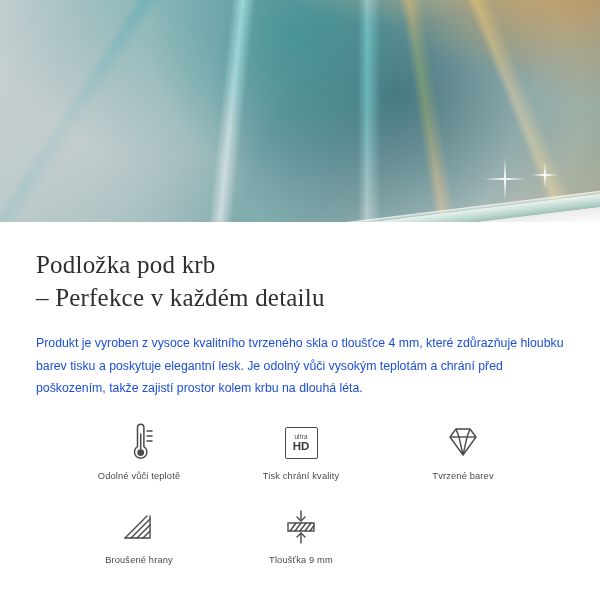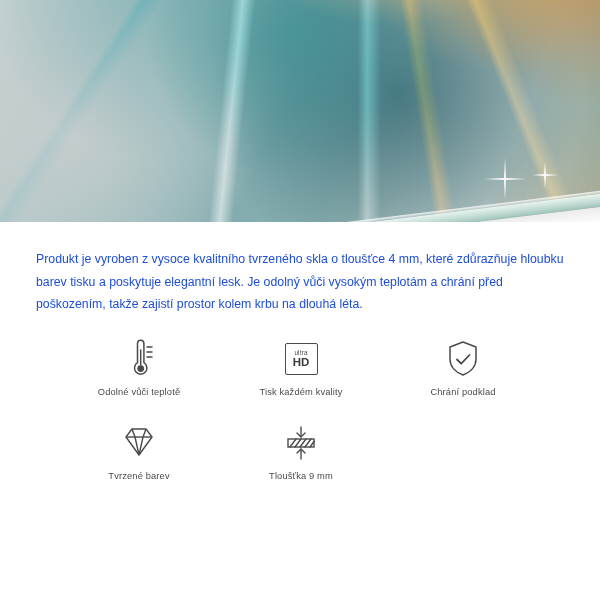--- a/index.html
+++ b/index.html
@@ -198,20 +198,24 @@
       <div class="hero-art"></div>
       <div class="hero-veins"></div>
       <div class="hero-edge-hi"></div>
       <div class="hero-edge"></div>
     </div>
     <div class="sparkle sparkle-1"></div>
     <div class="sparkle sparkle-2"></div>
   </div>
 
   <div class="content">
+    <h1 class="headline">
+      <span>Podložka pod krb</span>
+      <span class="line2">– Perfekce v každém detailu</span>
+    </h1>
     <p class="body-copy">Produkt je vyroben z vysoce kvalitního tvrzeného skla o tloušťce 4 mm, které zdůrazňuje hloubku barev tisku a poskytuje elegantní lesk. Je odolný vůči vysokým teplotám a chrání před poškozením, takže zajistí prostor kolem krbu na dlouhá léta.</p>
 
     <div class="features">
 
       <div class="feature">
         <div class="feature-icon">
           <svg width="40" height="42" viewBox="0 0 40 42">
             <g fill="none" stroke="#4a4a4a" stroke-width="1.5" stroke-linecap="round">
               <path d="M18.5 5.5a3.2 3.2 0 0 1 6.4 0v19.2a6.2 6.2 0 1 1-6.4 0z"></path>
               <line x1="21.7" y1="12" x2="21.7" y2="27"></line>
@@ -225,49 +229,54 @@
         <div class="feature-label">Odolné vůči teplotě</div>
       </div>
 
       <div class="feature">
         <div class="feature-icon">
           <div class="hd-box">
             <span class="hd-ultra">ultra</span>
             <span class="hd-main">HD</span>
           </div>
         </div>
-        <div class="feature-label">Tisk každém kvality</div>
-      </div>
-
-      <div class="feature">
-        <div class="feature-icon">
-          <svg width="36" height="42" viewBox="0 0 36 42">
-            <path d="M18 4 L31 9 v12c0 8-6 13.5-13 16-7-2.5-13-8-13-16V9z" fill="none" stroke="#4a4a4a" stroke-width="1.5" stroke-linejoin="round"></path>
-            <path d="M12 21.5 l4.2 4.2 L24.5 17" fill="none" stroke="#4a4a4a" stroke-width="1.8" stroke-linecap="round" stroke-linejoin="round"></path>
-          </svg>
-        </div>
-        <div class="feature-label">Chrání podklad</div>
-      </div>
+        <div class="feature-label">Tisk chrání kvality</div>
+      </div>
+
 
       <div class="feature">
         <div class="feature-icon">
           <svg width="40" height="36" viewBox="0 0 40 36">
             <g fill="none" stroke="#4a4a4a" stroke-width="1.4" stroke-linejoin="round">
               <path d="M7 12 L13 4 h14 l6 8 -13 18z"></path>
               <line x1="7" y1="12" x2="33" y2="12"></line>
               <line x1="13" y1="4" x2="16" y2="12"></line>
               <line x1="27" y1="4" x2="24" y2="12"></line>
               <line x1="16" y1="12" x2="20" y2="30"></line>
               <line x1="24" y1="12" x2="20" y2="30"></line>
             </g>
           </svg>
         </div>
         <div class="feature-label">Tvrzené barev</div>
       </div>
 
+      <div class="feature">
+        <div class="feature-icon">
+          <svg width="40" height="34" viewBox="0 0 40 34">
+            <g fill="none" stroke="#4a4a4a" stroke-width="1.4" stroke-linecap="round">
+              <path d="M6 28 L28 6"></path>
+              <path d="M12 28 L31 9"></path>
+              <path d="M18 28 L31 15"></path>
+              <path d="M24 28 L31 21"></path>
+              <path d="M31 6 L31 28 L6 28"></path>
+            </g>
+          </svg>
+        </div>
+        <div class="feature-label">Broušené hrany</div>
+      </div>
 
       <div class="feature">
         <div class="feature-icon">
           <svg width="42" height="36" viewBox="0 0 42 36">
             <g fill="none" stroke="#4a4a4a" stroke-width="1.4" stroke-linecap="round">
               <line x1="21" y1="2" x2="21" y2="11"></line>
               <path d="M17 8 L21 12 L25 8"></path>
               <line x1="21" y1="34" x2="21" y2="25"></line>
               <path d="M17 28 L21 24 L25 28"></path>
               <rect x="8" y="14" width="26" height="8"></rect>

